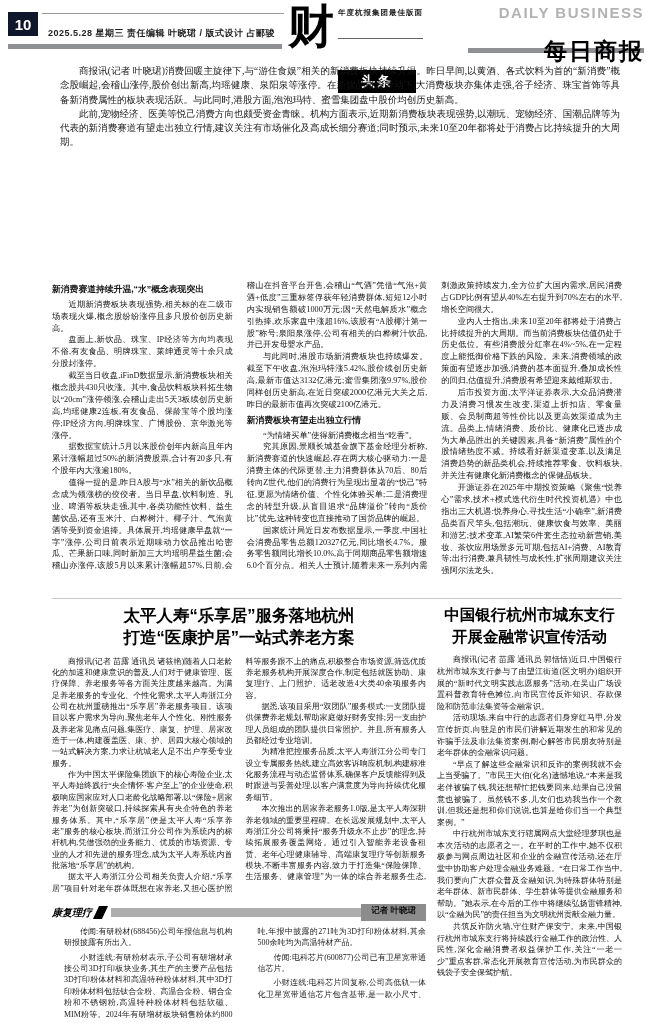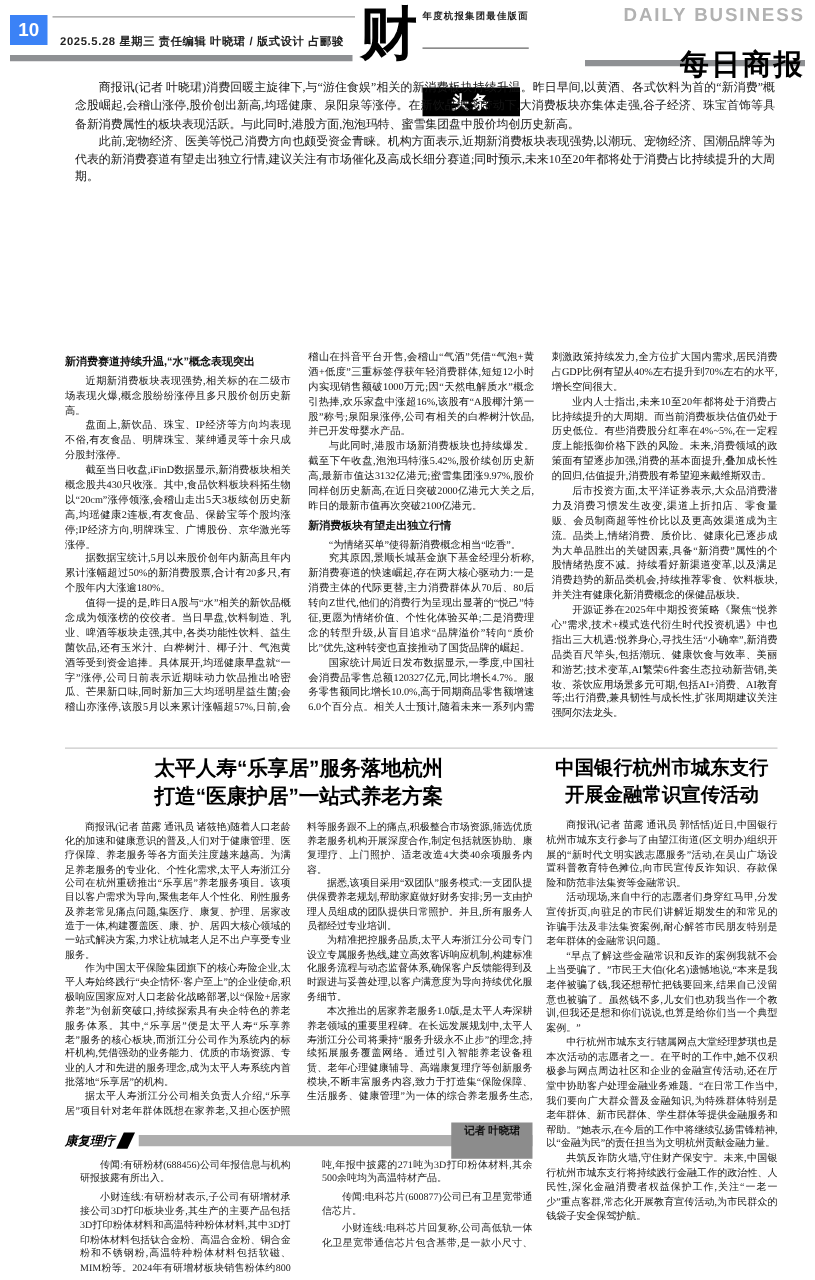--- a/index.html
+++ b/index.html
@@ -3,21 +3,21 @@
 <meta charset="utf-8">
 <style>
   html,body{margin:0;padding:0;background:#e8e8e6;}
   .page{
     position:relative;width:652px;height:1024px;background:#ffffff;
     margin:0 auto;overflow:hidden;
     font-family:"Liberation Serif","DejaVu Serif",serif;color:#111;
   }
   
   .hdr-thinline{position:absolute;left:42px;top:13px;width:242px;height:1px;background:#9a9a9a;}
-  .pagenum{position:absolute;left:8px;top:12px;width:30px;height:24px;background:#3b82f6;color:#fff;
+  .pagenum{position:absolute;left:8px;top:12px;width:30px;height:24px;background:#0f172a;color:#fff;
     font-family:"Liberation Sans",sans-serif;font-size:15px;font-weight:bold;
     display:flex;align-items:center;justify-content:center;}
   .dateline{position:absolute;left:48px;top:27px;font-family:"Liberation Sans",sans-serif;
     font-size:9px;font-weight:bold;color:#222;letter-spacing:.5px;}
   .bar-left{position:absolute;left:8px;top:44px;width:274px;height:5px;background:#8e9093;}
   .bar-right{position:absolute;left:468px;top:48px;width:176px;height:5px;background:#8e9093;}
   .cai{position:absolute;left:288px;top:0px;font-size:46px;font-weight:900;line-height:54px;color:#000;}
   .award{position:absolute;left:338px;top:8px;font-family:"Liberation Sans",sans-serif;
     font-size:7.5px;font-weight:bold;color:#222;letter-spacing:1px;border-bottom:1px solid #666;padding-bottom:20px;}
   .toutiao{position:absolute;left:338px;top:22px;width:78px;height:23px;background:#000;color:#fff;
@@ -49,22 +49,22 @@
     font-size:16.5px;font-weight:900;line-height:1.35;color:#000;}
   .leftbody{margin-top:7px;height:244px;overflow:hidden;column-count:2;column-gap:13px;
     font-size:8px;line-height:1.42;text-align:justify;color:#141414;}
   .leftbody p{margin:0;text-indent:2em;}
   
   .qabar{position:absolute;left:52px;top:906px;width:374px;height:13px;display:flex;align-items:center;}
   .qabar .lbl{font-family:"Liberation Sans",sans-serif;font-size:10px;font-weight:900;
     font-style:italic;color:#000;padding-right:4px;white-space:nowrap;}
   .qabar .slash{width:9px;height:13px;background:#000;transform:skewX(-25deg);margin-right:6px;}
   .qabar .stripe{flex:1;height:9px;background:#aeaeae;display:flex;align-items:center;justify-content:flex-end;}
-  .qabar .byline{background:#8c8c8c;color:#111;font-family:Liberation Serif, serif;
-    font-size:8.5px;font-weight:bold;height:29px;line-height:13px;padding:0 10px;white-space:nowrap;text-align:center;}
+  .qabar .byline{background:#8c8c8c;color:#111;font-family:Liberation Sans, sans-serif;
+    font-size:8.5px;font-weight:bold;height:17px;line-height:13px;padding:0 10px;white-space:nowrap;text-align:center;}
   
   .qabox{position:absolute;left:52px;top:926px;width:374px;height:94px;overflow:hidden;
     column-count:2;column-gap:13px;font-size:8px;line-height:1.42;text-align:justify;color:#1c1c1c;}
   .qabox p{margin:0 0 3px 12px;text-indent:2em;}
   
   .rightart{position:absolute;left:437px;top:604px;width:185px;}
   .rightart .hl{margin:0;text-align:center;font-family:"Liberation Sans",sans-serif;
     font-size:15.5px;font-weight:900;line-height:1.4;color:#000;}
   .rightbody{margin-top:7px;height:362px;overflow:hidden;font-size:8px;line-height:1.45;
     text-align:justify;color:#141414;}

